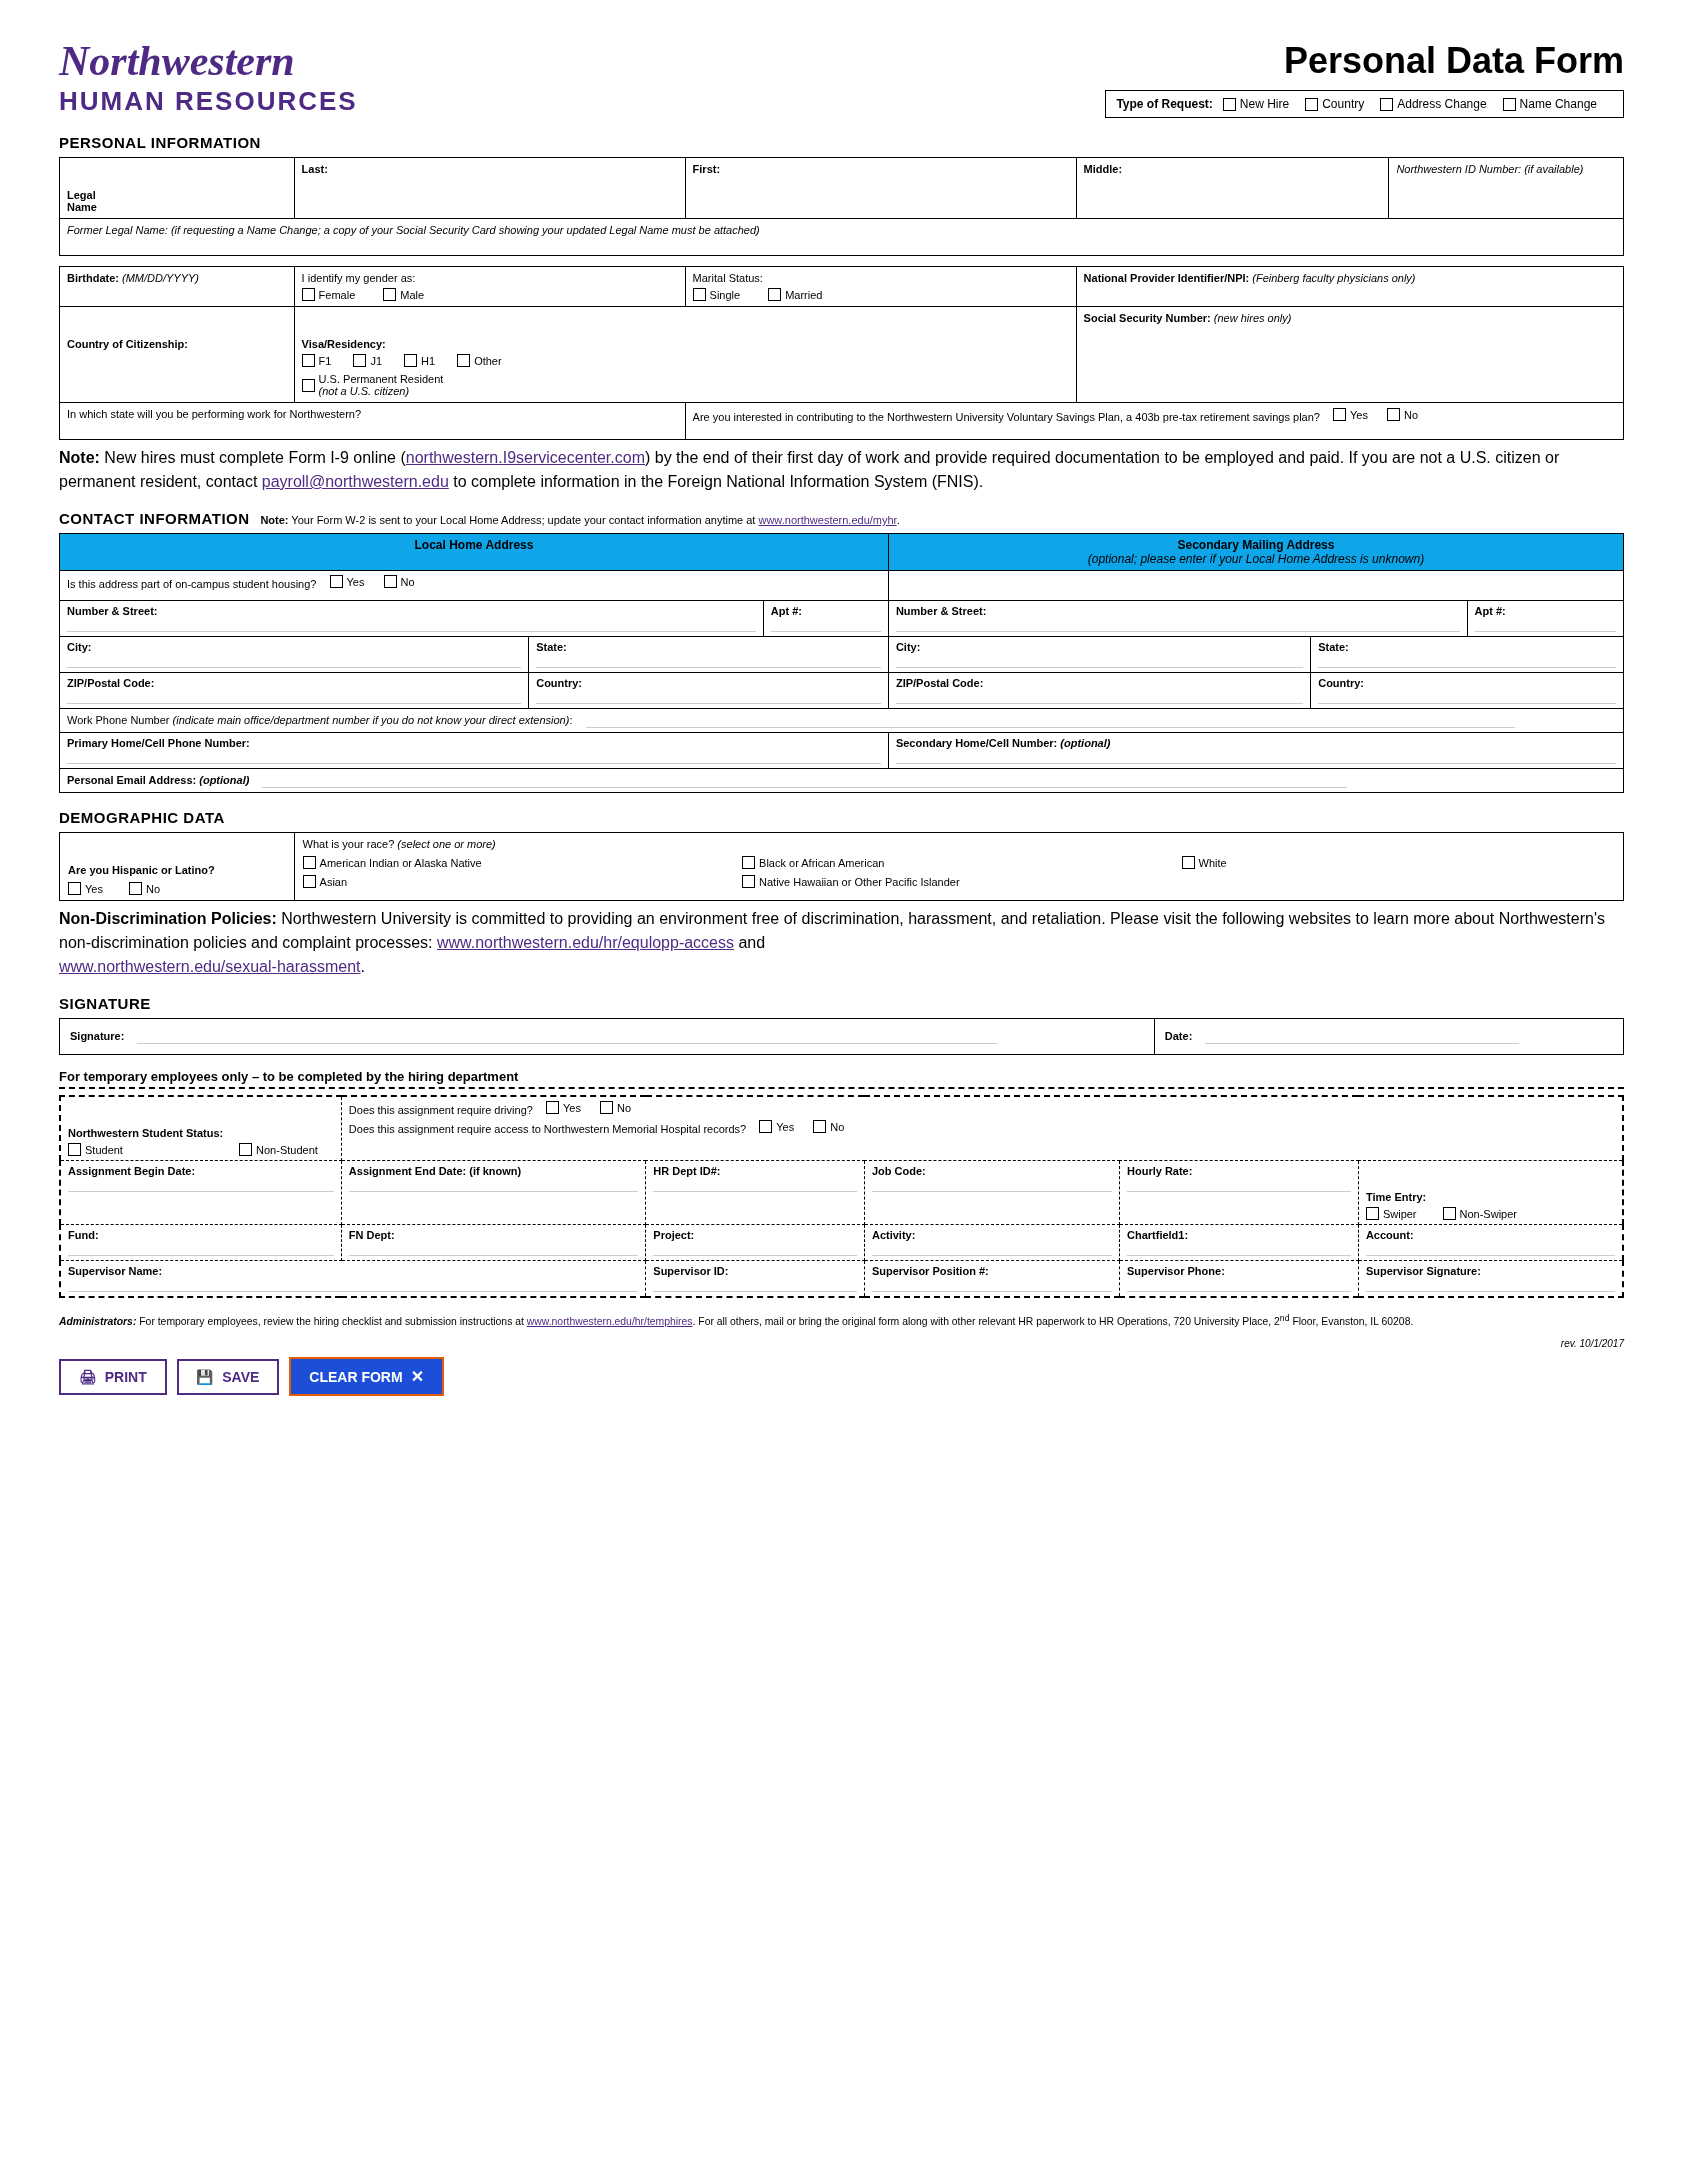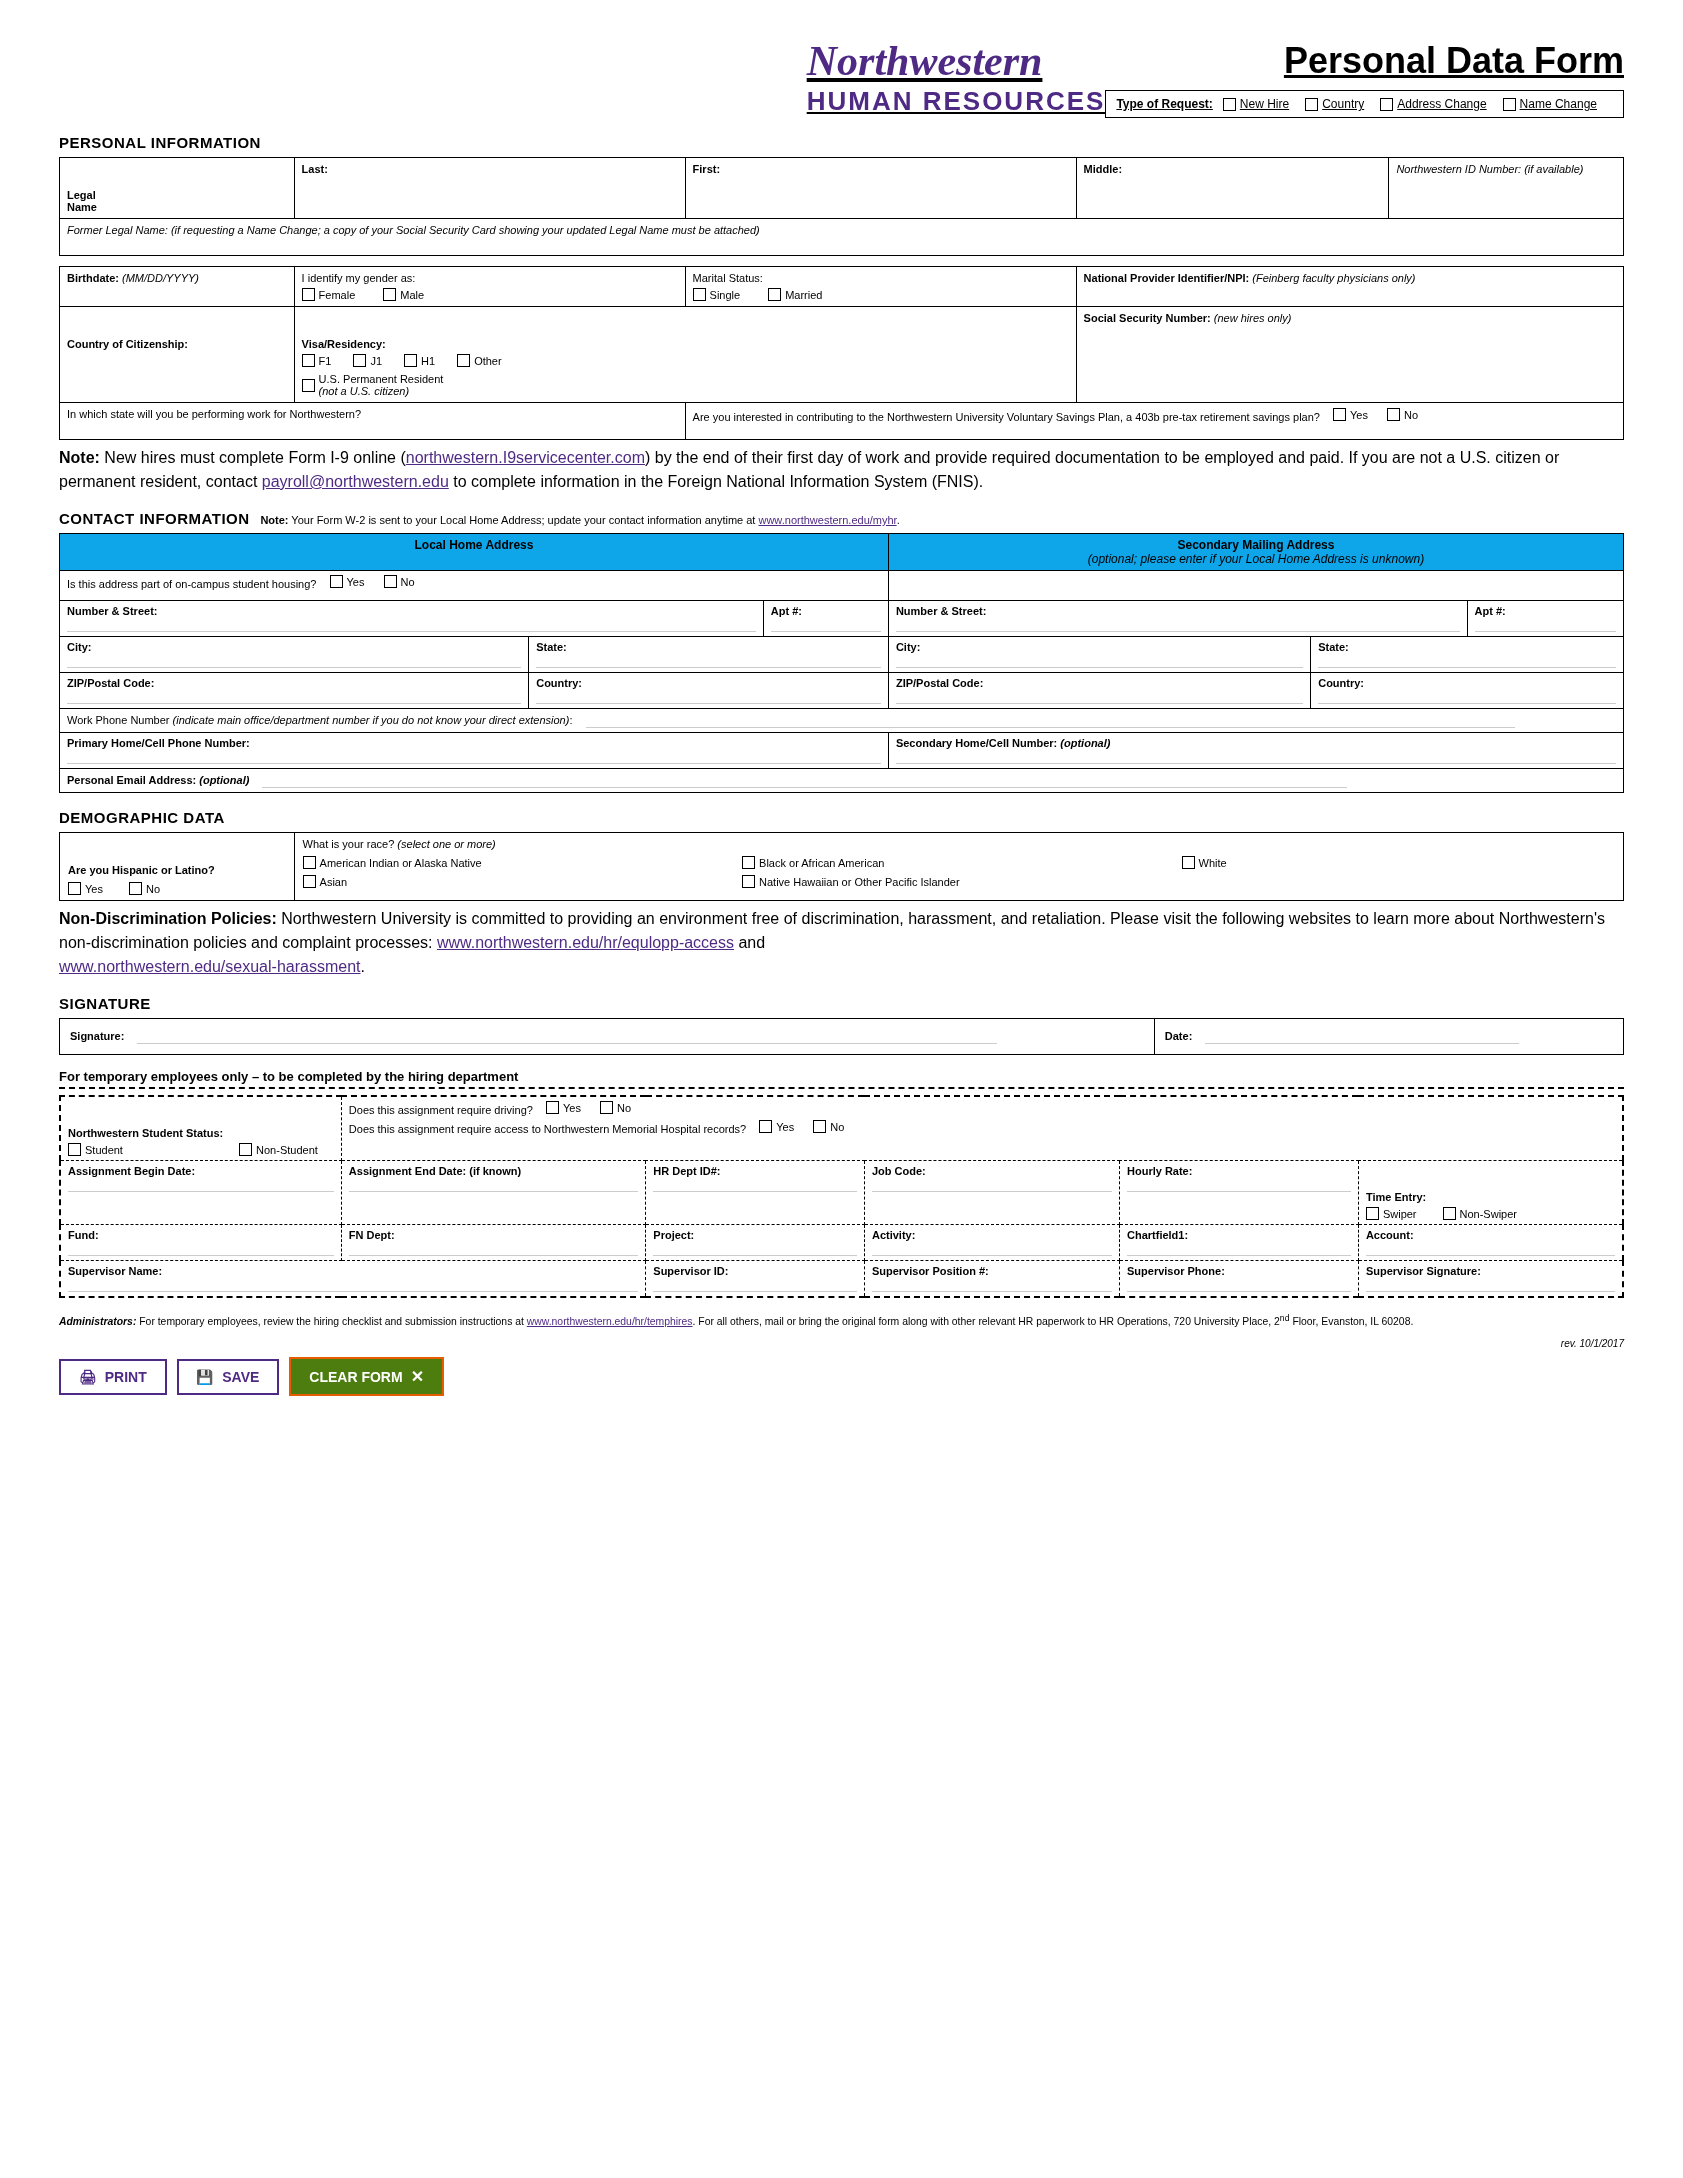--- a/index.html
+++ b/index.html
@@ -7,23 +7,22 @@
       font-family: Arial, sans-serif;
       font-size: 11px;
       background: #fff;
       color: #000;
       width: 1683px;
       min-height: 2178px;
       padding: 40px 59px;
     }
     .header-row {
       display: flex;
-      justify-content: flex-end;
+      justify-content: space-between;
       align-items: flex-start;
-      text-decoration: underline;
     }
     .logo-area { display: flex; flex-direction: column; }
     .logo-northwestern {
       font-size: 42px;
       font-weight: bold;
       color: #4e2a84;
       font-family: 'Times New Roman', serif;
       font-style: italic;
       line-height: 1;
     }
@@ -217,21 +216,21 @@
       border-color: #4e2a84;
       background: #fff;
     }
     .btn-save {
       color: #4e2a84;
       border-color: #4e2a84;
       background: #fff;
     }
     .btn-clear {
       color: #fff;
-      background: #4d7c0f;
+      background: #1d4ed8;
       border-color: #e65c00;
       text-align: right;
     }
     .input-field {
       border: none;
       border-bottom: 1px solid #ccc;
       outline: none;
       width: 100%;
       font-size: 11px;
       background: transparent;

